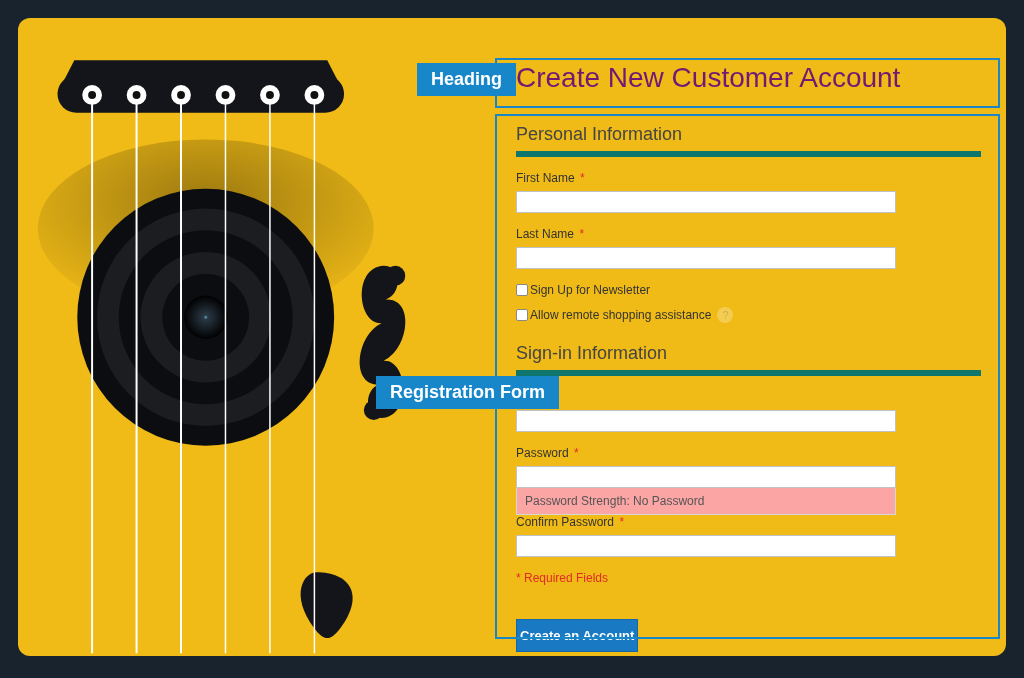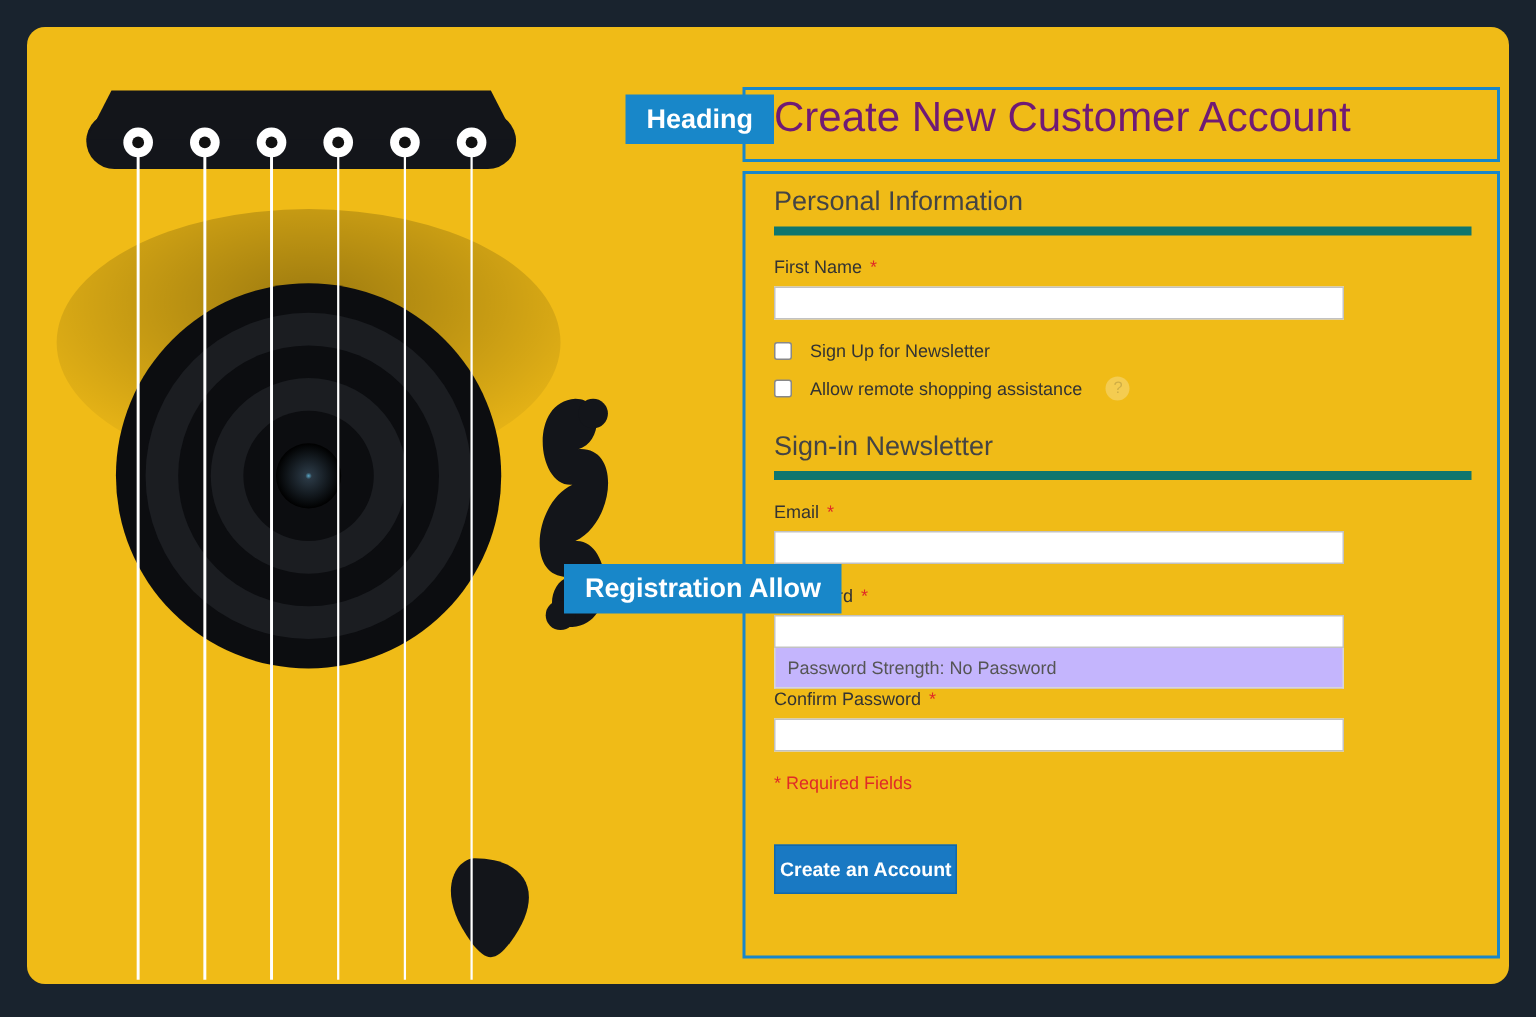--- a/index.html
+++ b/index.html
@@ -82,21 +82,21 @@
   width: 380px;
   height: 22px;
   background: #fff;
   border: 1px solid #c2c2c2;
   font-size: 12px;
   padding: 2px 6px;
 }
 .check-row {
   display: flex;
   align-items: center;
-  gap: 12px;
+  gap: 2px;
   font-size: 12px;
   margin-bottom: 10px;
 }
 .check-row input[type="checkbox"] {
   width: 12px; height: 12px;
   appearance: none;
   background: #fff;
   border: 1px solid #888;
   border-radius: 2px;
 }
@@ -106,21 +106,21 @@
   justify-content: center;
   width: 16px; height: 16px;
   border-radius: 50%;
   background: rgba(255,255,255,0.25);
   color: rgba(0,0,0,0.15);
   font-size: 11px;
   margin-left: 4px;
 }
 .pw-strength {
   width: 380px;
-  background: #c4b5fd;
+  background: #fca5a5;
   border: 1px solid #d7d7d7;
   border-top: none;
   font-size: 12px;
   padding: 6px 8px;
   color: #555;
 }
 .required-note {
   font-size: 12px;
   color: #e02b27;
 }
@@ -192,48 +192,52 @@
       <line x1="210" y1="84" x2="210" y2="640" stroke="#fff" stroke-width="1.5"></line>
       <line x1="255" y1="84" x2="255" y2="640" stroke="#fff" stroke-width="1.5"></line>
       <line x1="300" y1="84" x2="300" y2="640" stroke="#fff" stroke-width="1.5"></line>
     </svg>
   </div>
 
   <div class="outline heading-box"></div>
   <div class="outline form-box"></div>
 
   <div class="annotation heading">Heading</div>
-  <div class="annotation regform">Registration Allow</div>
+  <div class="annotation regform">Registration Form</div>
 
   <div class="heading-area">
     <h1>Create New Customer Account</h1>
   </div>
 
   <div class="form">
     <div class="section-title">Personal Information</div>
 
     <div class="field">
       <label><span>First Name</span> <span class="req">*</span></label>
       <input type="text" value="" style="">
     </div>
 
+    <div class="field">
+      <label><span>Last Name</span> <span class="req">*</span></label>
+      <input type="text" value="" style="">
+    </div>
 
     <div class="check-row">
       <input type="checkbox" style="">
       <span>Sign Up for Newsletter</span>
     </div>
 
     <div class="check-row">
       <input type="checkbox" style="">
       <span>Allow remote shopping assistance</span>
       <span class="tooltip-q">?</span>
     </div>
 
     <div class="signin-section">
-      <div class="section-title">Sign-in Newsletter</div>
+      <div class="section-title">Sign-in Information</div>
 
       <div class="field">
         <label><span>Email</span> <span class="req">*</span></label>
         <input type="email" value="" style="">
       </div>
 
       <div class="field" style="margin-bottom:0;">
         <label><span>Password</span> <span class="req">*</span></label>
         <input type="password" value="" style="">
         <div class="pw-strength">Password Strength: No Password</div>

